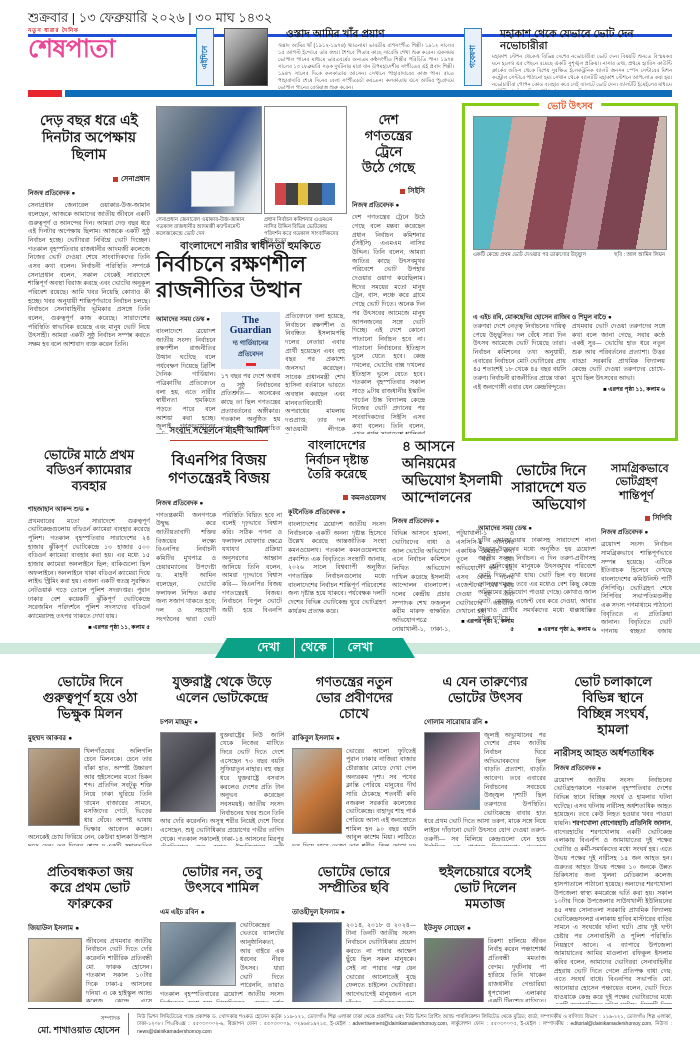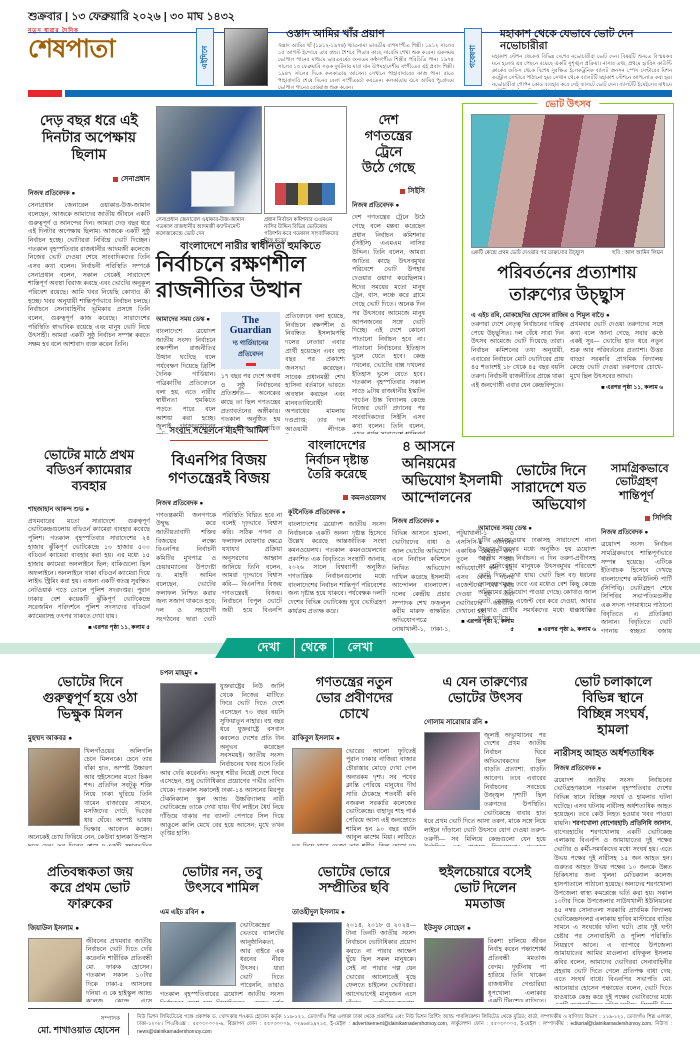--- a/index.html
+++ b/index.html
@@ -1,27 +1,27 @@
 <!DOCTYPE html>
 <html><head>
 <meta charset="utf-8">
 <style>
   html,body{margin:0;padding:0;background:#e9e9e9;}
   .page{position:relative;width:700px;height:1050px;background:#ffffff;margin:0 auto;
         font-family:"Liberation Sans",sans-serif;color:#1a1a1a;overflow:hidden;}
   
-  .dateline{position:absolute;left:28px;top:8px;width:644px;font-size:11px;font-weight:bold;
-            color:#222;padding-bottom:5px;border-bottom:1px solid #1d4ed8;}
+  .dateline{position:absolute;left:28px;top:8px;width:644px;font-size:13px;font-weight:normal;
+            color:#222;padding-bottom:5px;border-bottom:3px solid #1d4ed8;}
   .masthead{position:absolute;left:28px;top:28px;width:644px;height:58px;display:flex;gap:10px;}
   .logo-block{width:158px;flex:none;line-height:1;}
   .logo-tagline{font-size:5.5px;color:#d01e25;font-weight:bold;letter-spacing:1px;}
   .logo-line{font-size:23px;font-weight:bold;letter-spacing:-.5px;margin-top:1px;}
   .logo-green{color:#00704a;}
   .logo-red{color:#e8262d;}
-  .page-name{font-size:25px;font-weight:bold;color:#a16207;margin-top:2px;letter-spacing:-.5px;}
+  .page-name{font-size:25px;font-weight:bold;color:#ec4899;margin-top:2px;letter-spacing:-.5px;}
   .vlabel{flex:none;width:16px;height:56px;border:1px solid #2f86c5;background:#e8f1fa;color:#1b6fb5;
           font-size:7.5px;font-weight:bold;display:flex;align-items:center;justify-content:center;
           writing-mode:vertical-rl;transform:rotate(180deg);}
   .head-photo{flex:none;width:42px;height:56px;background:linear-gradient(135deg,#cfcfcf 0%,#8e8e8e 40%,#3c3c3c 75%,#1f1f1f 100%);border:1px solid #555;}
   .head-art{flex:1;min-width:0;}
   .head-art h3{margin:0 8px 2px;font-size:10.5px;line-height:1.1;}
   .head-art p{margin:0;font-size:5.2px;line-height:1.35;text-align:justify;color:#3a3a3a;}
   .thisday-art{width:176px;flex:none;}
   .bar{position:absolute;left:28px;top:90px;width:644px;height:7px;display:flex;}
   .bar .red{width:34px;height:100%;background:#e8262d;margin-right:3px;}
@@ -52,21 +52,21 @@
   .kicker-main{position:absolute;left:156px;top:238px;width:189px;text-align:center;font-size:10px;font-weight:bold;}
   .head-main{position:absolute;left:156px;top:251px;width:189px;font-size:21px;font-weight:bold;line-height:1.25;}
   .main-body{position:absolute;left:156px;top:312px;width:189px;height:122px;display:flex;gap:5px;overflow:hidden;}
   .main-body .mcol{flex:1;min-width:0;}
   .guardian{background:#dbe7f5;padding:3px 2px;margin-bottom:3px;text-align:center;}
   .guardian .glogo{font-family:"Liberation Serif",serif;font-weight:bold;font-size:10px;color:#0b2d6b;line-height:1;}
   .guardian .gsub{font-size:6.5px;font-weight:bold;color:#16355e;margin-top:3px;}
   .guardian .gdash{width:10px;height:3px;background:#e8262d;margin:3px auto 0;}
   .a-cec{position:absolute;left:352px;top:102px;width:73px;height:332px;overflow:hidden;}
   .a-cec h2{font-size:13px;}
-  .festival{position:absolute;left:462px;top:103px;width:210px;height:332px;border:1px solid #84cc16;}
+  .festival{position:absolute;left:462px;top:103px;width:210px;height:332px;border:3px solid #84cc16;}
   .fest-tag{position:absolute;left:50%;top:-7px;transform:translateX(-50%);background:#fff;padding:0 8px;
             color:#e05a2b;font-size:9.5px;font-weight:bold;white-space:nowrap;}
   .fest-photo{position:absolute;left:8px;top:10px;width:192px;height:132px;
             background:linear-gradient(100deg,#58b8c4 0 18%,#c9a6a0 18% 34%,#8c4a56 34% 52%,#b88d96 52% 68%,#7d4452 68% 86%,#cbb6ad 86% 100%);}
   .fest-caprow{position:absolute;left:8px;top:145px;width:192px;display:flex;justify-content:space-between;gap:4px;}
   .fest-caprow .caption{margin-top:0;}
   .fest-head{position:absolute;left:8px;top:158px;width:192px;text-align:center;font-size:17px;font-weight:bold;line-height:1.3;}
   .fest-rep{position:absolute;left:8px;top:206px;width:192px;font-size:6.3px;font-weight:bold;}
   .fest-body{position:absolute;left:8px;top:216px;width:192px;height:108px;column-count:2;column-gap:6px;overflow:hidden;}
   
@@ -215,21 +215,20 @@
 
   </div>
 
   <div class="festival">
     <div class="fest-tag">ভোট উৎসব</div>
     <div class="ph fest-photo"></div>
     <div class="fest-caprow">
       <div class="caption">একটি কেন্দ্রে প্রথম ভোট দেওয়ার পর তারুণ্যের উচ্ছ্বাস</div>
       <div class="caption">ছবি : আল আমিন লিয়ন</div>
     </div>
-    <div class="fest-head">পরিবর্তনের প্রত্যাশায় তারুণ্যের উচ্ছ্বাস</div>
     <div class="fest-rep">এ এইচ রবি, মোকছেদির হোসেন রাজিব ও শিমুল বাড়ৈ ●</div>
     <div class="fest-body">
       <div class="body">তরুণরা দেশে নেতৃত্ব নির্বাচনের দায়িত্ব পেয়ে উচ্ছ্বসিত। দল বেঁধে সারা দিন উৎসব আমেজে ভোট দিয়েছে তারা। নির্বাচন কমিশনের তথ্য অনুযায়ী, এবারের নির্বাচনে মোট ভোটারের প্রায় ৪৫ শতাংশই ১৮ থেকে ৪৫ বছর বয়সি তরুণ। নির্বাচনী রাজনীতির প্রান্তে থাকা এই জনগোষ্ঠী এবার যেন কেন্দ্রবিন্দুতে।</div>
       <div class="body">প্রথমবার ভোট দেওয়া তরুণদের সঙ্গে কথা বলে জানা গেছে, সবার কণ্ঠে একই সুর— ভোটের হাত ধরে নতুন শুরু আর পরিবর্তনের প্রত্যাশা। উত্তর বাড্ডা সরকারি প্রাথমিক বিদ্যালয় কেন্দ্রে ভোট দেওয়া তরুণদের চোখে-মুখে ছিল উৎসবের আভা।</div>
       <span class="jump">■ এরপর পৃষ্ঠা ১১, কলাম ৬</span>
     </div>
   </div>
 
   <div class="art a-bnp">
     <div class="bnp-kicker">সংবাদ সম্মেলনে মাহদী আমিন</div>
@@ -292,20 +291,21 @@
       <h2>প্রতিবন্ধকতা জয় করে প্রথম ভোট ফারুকের</h2>
       <div class="byline">
           <span>জিয়াউল ইসলাম ●</span>
         </div>
       <div class="body"><span class="ph bphoto ph-faruk"></span><span>জীবনের প্রথমবার জাতীয় নির্বাচনে ভোট দিতে দেরি করেননি শারীরিক প্রতিবন্ধী মো. ফারুক হোসেন। গতকাল সকাল ১০টার দিকে ঢাকা-৫ আসনের দনিয়া এ কে হাইস্কুল অ্যান্ড কলেজ কেন্দ্রে এসে ভোটাধিকার প্রয়োগ করেন তিনি। রাজধানীর শনির আখড়া থেকে অটোরিকশায় ভোটকেন্দ্রে আসেন তিনি; সাংবাদিকদের দেখে উচ্ছ্বাস ঝরে তার চোখেমুখে। দুই পায়ে ভর দিতে না পারায় চলাফেরার জন্য ক্রাচের তৈরি লাঠিই তার ভরসা। সেভাবেই সকালে ধীরে ধীরে ভোটকেন্দ্রে প্রবেশ করেন; কেন্দ্রে পৌঁছানো মাত্রই দায়িত্বরত আনসার সদস্যরা তাকে বুথে নিয়ে যান। শারীরিক সীমাবদ্ধতা তার নৈমিত্তিক জীবনের বাস্তবতা হলেও ভোটাধিকার প্রয়োগের দৃঢ় প্রত্যয় ছিল তার চোখেমুখে স্পষ্ট।</span> </div>
     </div>
   </div>
 
   <div class="bcol colB">
     <div class="art b-art b1h">
+      <h2>যুক্তরাষ্ট্র থেকে উড়ে এলেন ভোটকেন্দ্রে</h2>
       <div class="byline">
           <span>চপল মাহমুদ ●</span>
         </div>
       <div class="body"><span class="ph bphoto ph-usa"></span><span>যুক্তরাষ্ট্রের নিউ জার্সি থেকে নিজের মাটিতে ফিরে ভোট দিতে দেশে এসেছেন ৭৩ বছর বয়সি সুফিয়াতুন নাহার। বহু বছর ধরে যুক্তরাষ্ট্রে বসবাস করলেও দেশের প্রতি টান অনুভব করেছেন সবসময়ই। জাতীয় সংসদ নির্বাচনের খবর শুনে তিনি আর দেরি করেননি। অসুস্থ শরীর নিয়েই দেশে ফিরে এসেছেন, শুধু ভোটাধিকার প্রয়োগের গভীর তাগিদ থেকে। গতকাল সকালেই ঢাকা-১৪ আসনের মিরপুর টেকনিক্যাল স্কুল অ্যান্ড উচ্চবিদ্যালয় নারী ভোটকেন্দ্রে তাকে দেখা যায়। দীর্ঘ লাইনে ধৈর্য নিয়ে দাঁড়িয়ে থাকার পর ব্যালট পেপারে সিল দিয়ে আঙুলে কালি মেখে বের হয়ে আসেন; মুখে তখন তৃপ্তির হাসি।</span> </div>
     </div>
     <div class="art b-art b2h">
       <h2>ভোটার নন, তবু উৎসবে শামিল</h2>
       <div class="byline">
           <span>এম এইচ রবিন ●</span>
         </div>

